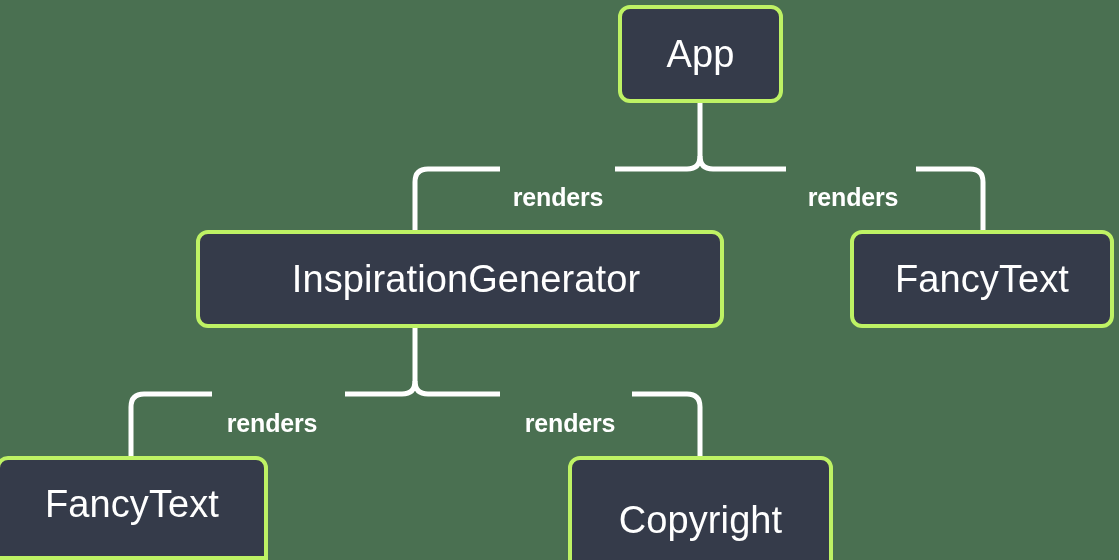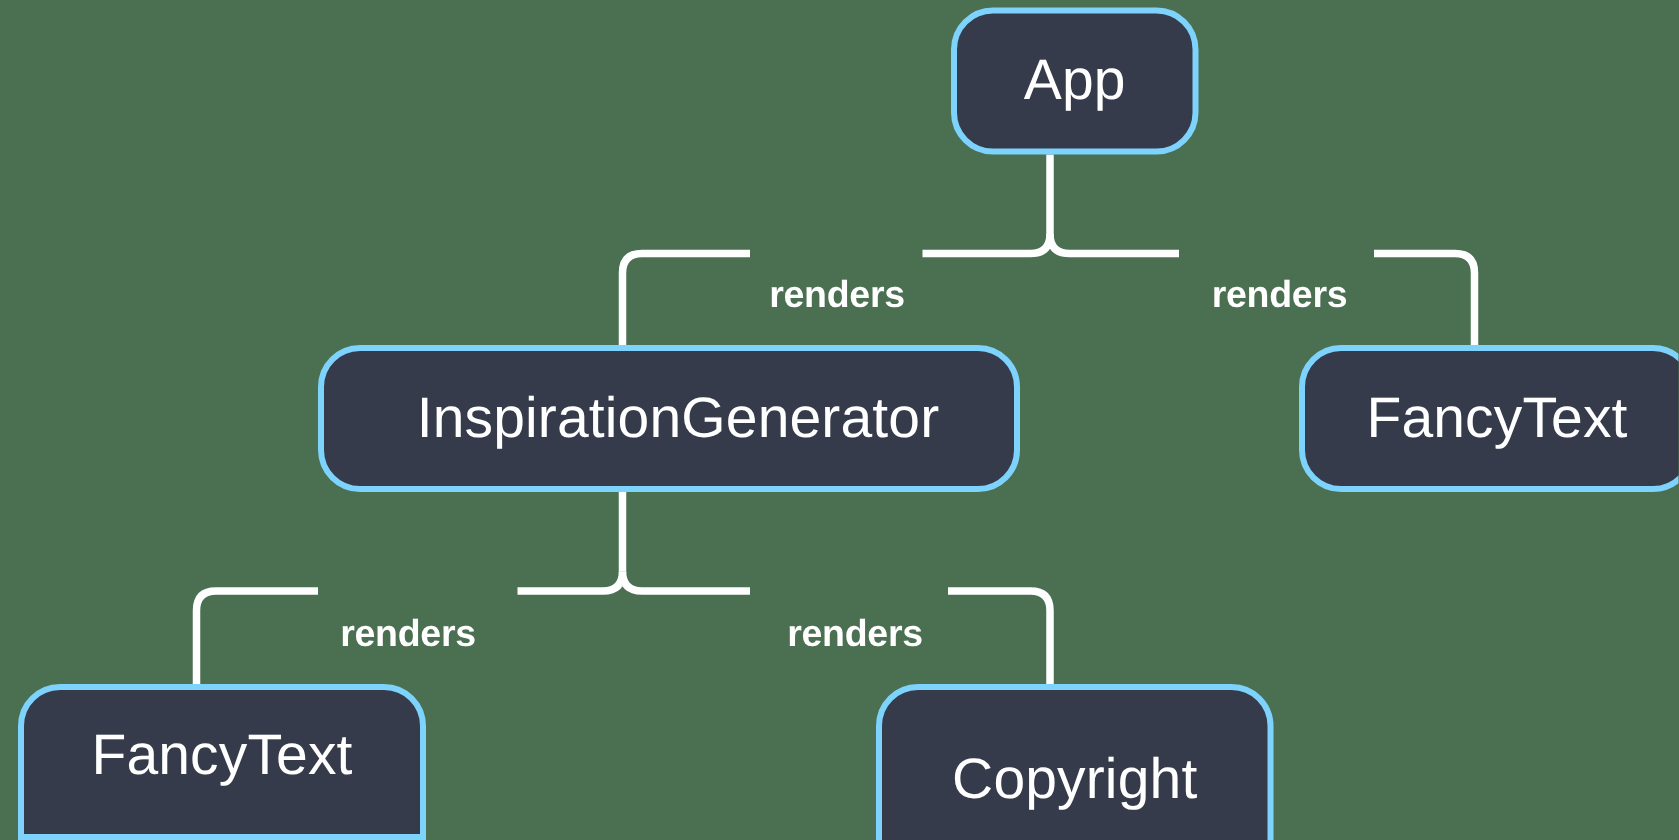--- a/index.html
+++ b/index.html
@@ -23,31 +23,30 @@
     left: 0;
     top: 0;
     width: 1119px;
     height: 560px;
     pointer-events: none;
   }
   .node {
     position: absolute;
     box-sizing: border-box;
     background: #353b4a;
-    border: 4px solid #7dd3fc;
-    border-radius: 28px;
+    border: 4px solid #bef264;
+    border-radius: 12px;
     color: #ffffff;
     display: flex;
     align-items: center;
     justify-content: center;
     font-size: 38px;
     font-weight: 400;
     letter-spacing: 0.1px;
     white-space: nowrap;
-    margin-left: 16px;
   }
   .edge-label {
     position: absolute;
     color: #ffffff;
     font-size: 25px;
     font-weight: 700;
     letter-spacing: -0.2px;
     white-space: nowrap;
     transform: translate(-50%, -50%);
     margin-top: 28px;
@@ -78,21 +77,21 @@
       <path d="M 212 394 L 144 394 Q 131 394 131 407 L 131 456"></path>
 
       <path d="M 632 394 L 687 394 Q 700 394 700 407 L 700 456"></path>
     </g>
   </svg>
 
   <div class="node" style="left:618px; top:5px; width:165px; height:98px;">
     <span>App</span>
   </div>
 
-  <div class="node" style="left:196px; top:230px; width:468px; height:98px;padding-left:12px;">
+  <div class="node" style="left:196px; top:230px; width:528px; height:98px;padding-left:12px;">
     <span>InspirationGenerator</span>
   </div>
 
   <div class="node" style="left:850px; top:230px; width:264px; height:98px;">
     <span>FancyText</span>
   </div>
 
   <div class="node" style="left:-4px; top:456px; width:272px; height:104px; border-bottom-left-radius:0; border-bottom-right-radius:0;">
     <span style="padding-bottom:8px;">FancyText</span>
   </div>

